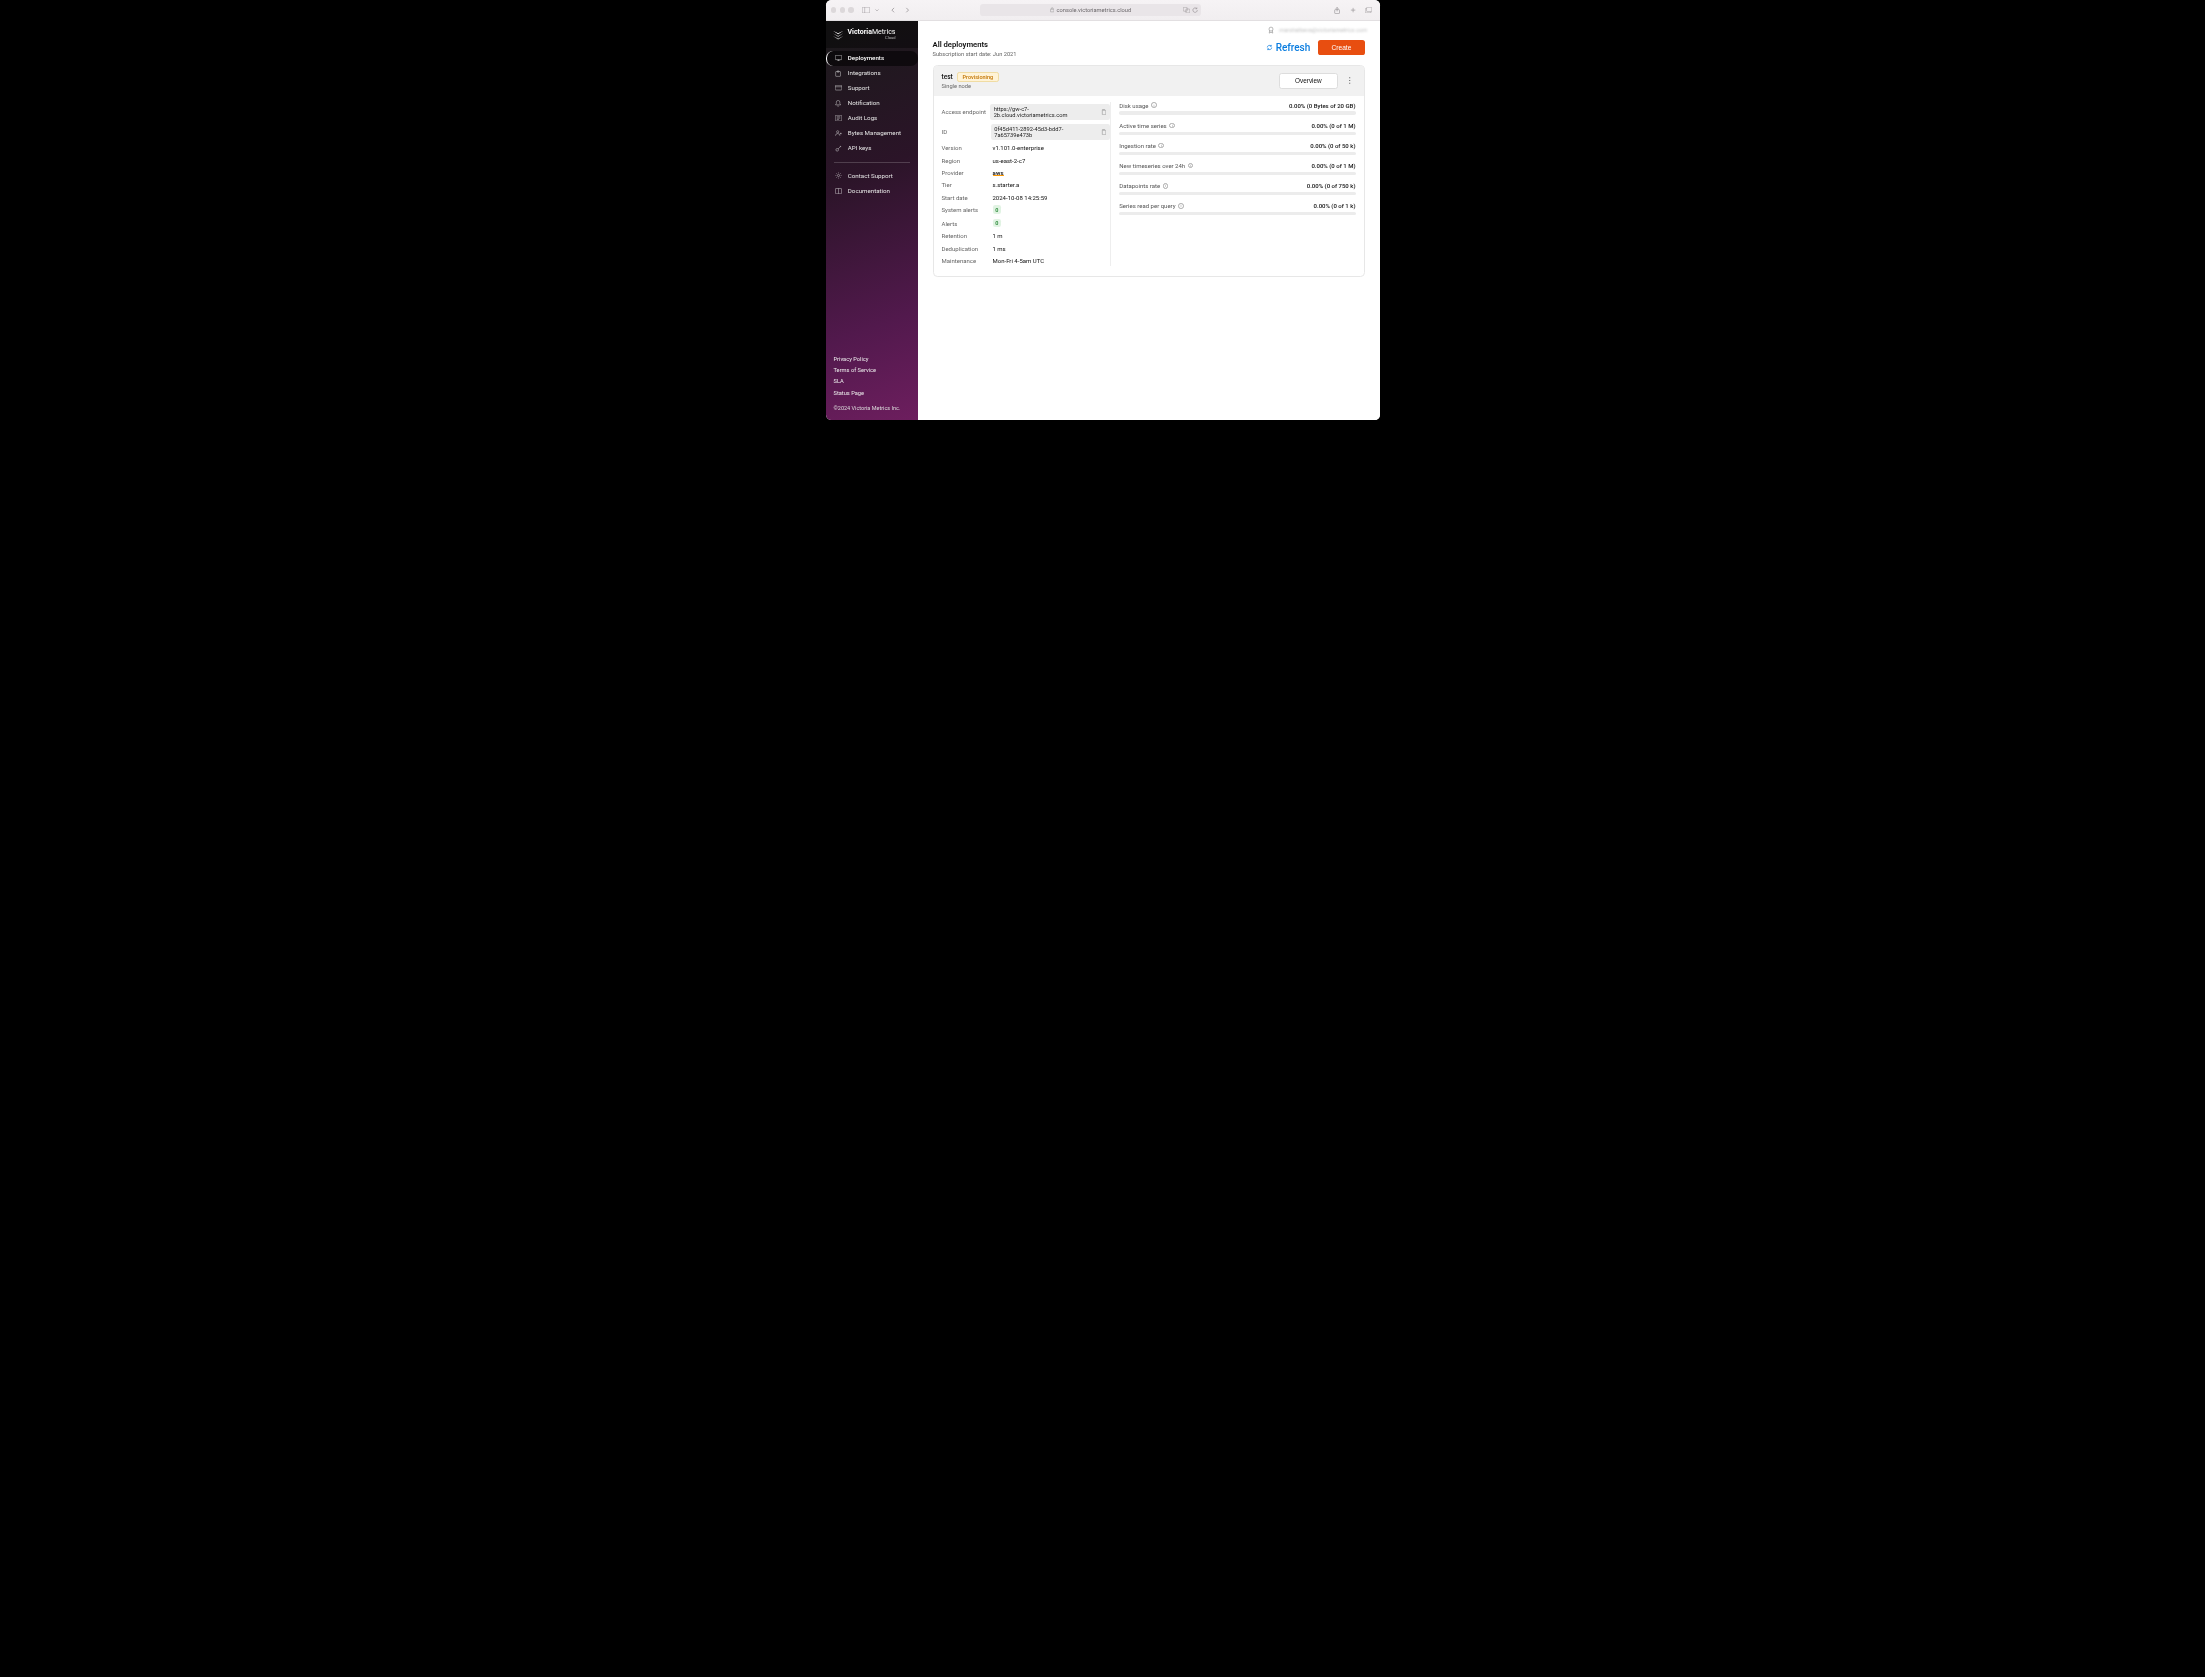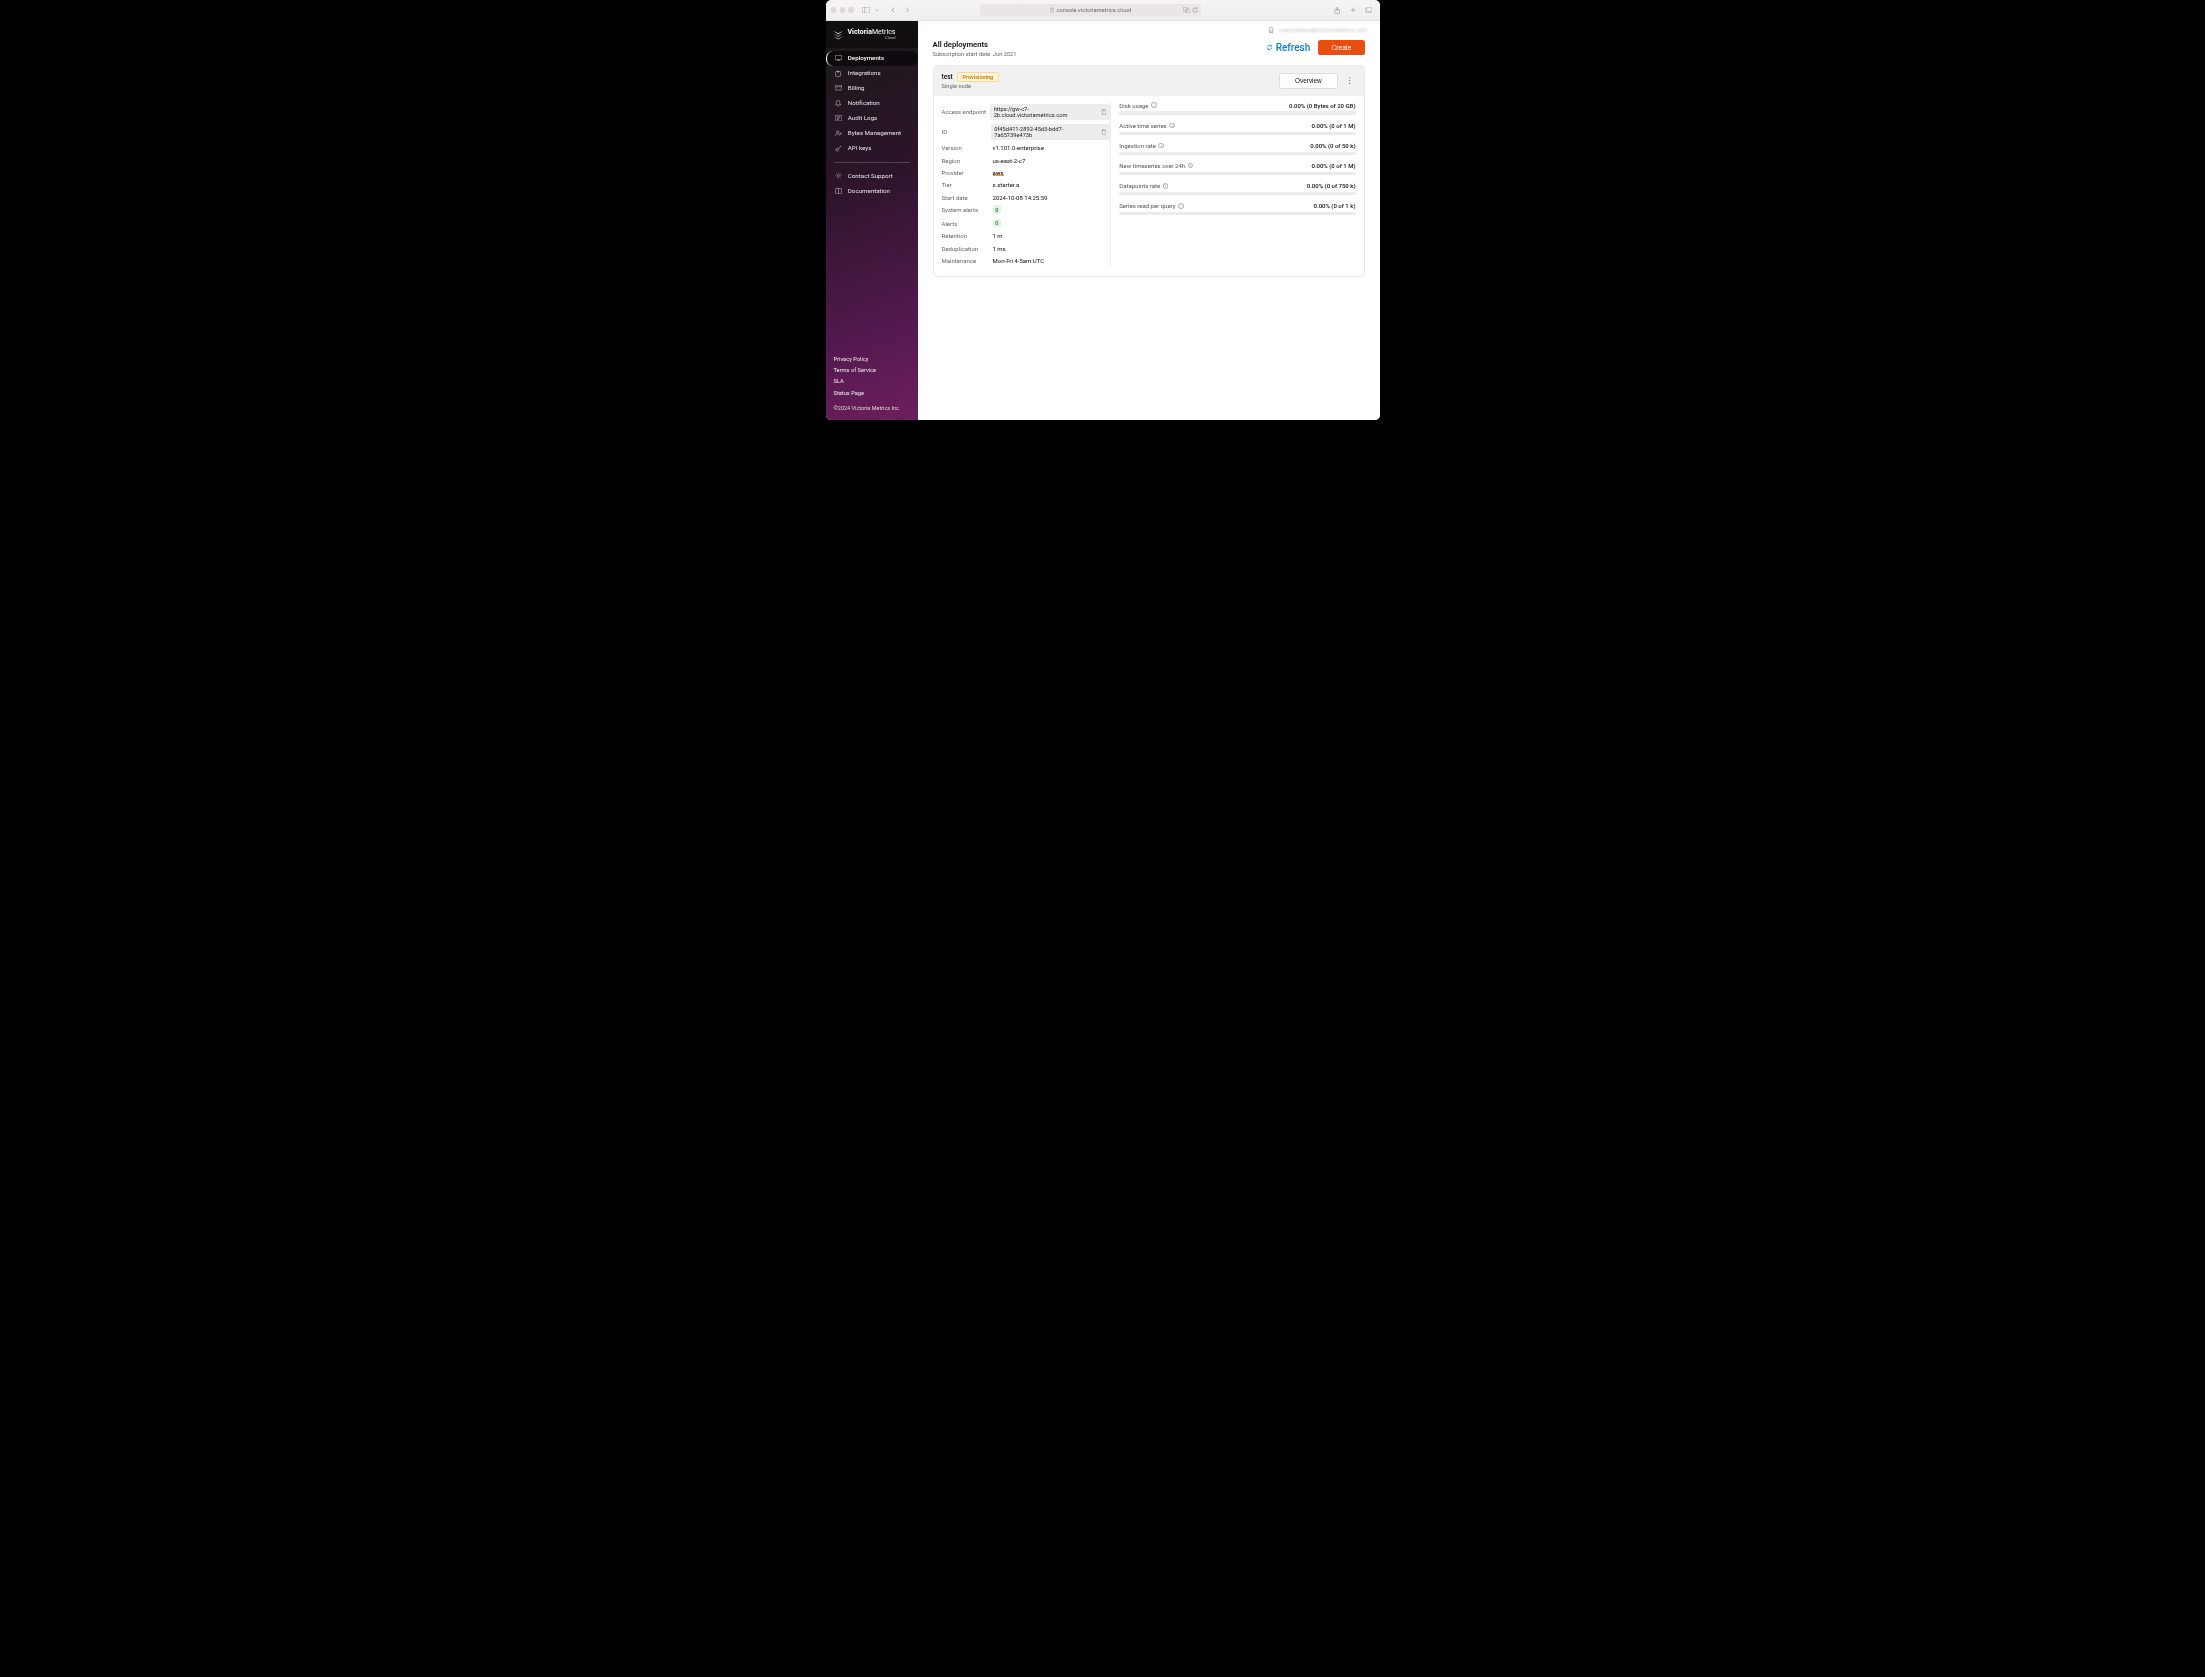--- a/index.html
+++ b/index.html
@@ -241,21 +241,21 @@
             </span>
           <span>Integrations</span>
         </div>
         <div class="nav-item">
           <span class="icon">
               <svg width="7" height="5.3" viewBox="0 0 16 12">
                 <rect x="0.5" y="0.5" width="15" height="11" rx="1.5" fill="none" stroke="currentColor"></rect>
                 <line x1="0.5" y1="4" x2="15.5" y2="4" stroke="currentColor"></line>
               </svg>
             </span>
-          <span>Billing</span>
+          <span>Support</span>
         </div>
         <div class="nav-item">
           <span class="icon">
               <svg width="6.2" height="7" viewBox="0 0 14 16">
                 <path d="M7 1a4 4 0 00-4 4v3l-2 3h12l-2-3V5a4 4 0 00-4-4zM5.5 13a1.5 1.5 0 003 0" fill="none" stroke="currentColor"></path>
               </svg>
             </span>
           <span>Notification</span>
         </div>
         <div class="nav-item">

